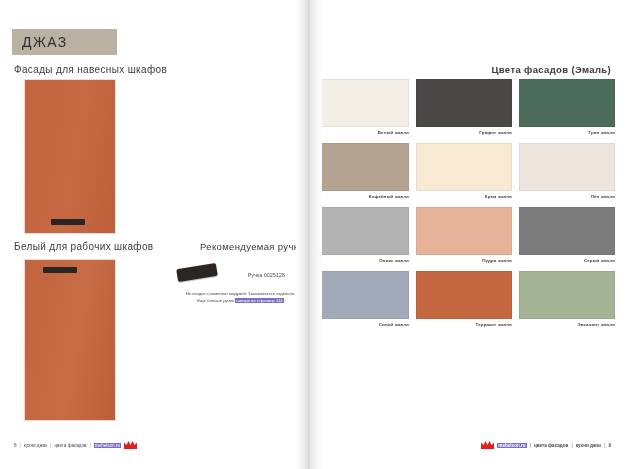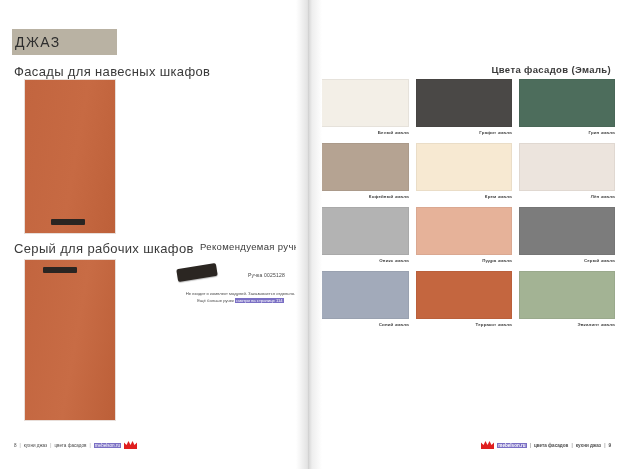--- a/index.html
+++ b/index.html
@@ -59,33 +59,33 @@
   
   .title-banner {
     position: absolute;
     left: 12px;
     top: 29px;
     width: 105px;
     height: 26px;
     background: #b9b2a3;
     display: flex;
     align-items: center;
-    padding-left: 3px;
+    padding-left: 10px;
     box-sizing: border-box;
   }
   .title-banner .title-text {
     font-size: 14px;
     letter-spacing: 1.4px;
     color: #2e2e2e;
     font-weight: 400;
   }
 
   .section-label {
     position: absolute;
-    font-size: 13px;
+    font-size: 10px;
     letter-spacing: .35px;
     color: #3a3a3a;
     white-space: nowrap;
   }
   .label-upper { left: 14px; top: 64px; }
   .label-lower { left: 14px; top: 241px; }
 
   
   .door {
     position: absolute;
@@ -240,21 +240,21 @@
     <div class="title-banner" style="background: rgb(185, 178, 163);">
       <span class="title-text">ДЖАЗ</span>
     </div>
 
     <div class="section-label label-upper">Фасады для навесных шкафов</div>
 
     <div class="door door-upper" style="--door-color: #c3663f;">
       <div class="door-handle handle-upper"></div>
     </div>
 
-    <div class="section-label label-lower">Серый для рабочих шкафов</div>
+    <div class="section-label label-lower">Белый для рабочих шкафов</div>
 
     <div class="door door-lower" style="--door-color: #c3663f;">
       <div class="door-handle handle-lower"></div>
     </div>
 
     <div class="handle-section-title">Рекомендуемая ручка</div>
 
     <div class="handle-art"></div>
 
     <div class="handle-code">Ручка 0025128</div>

